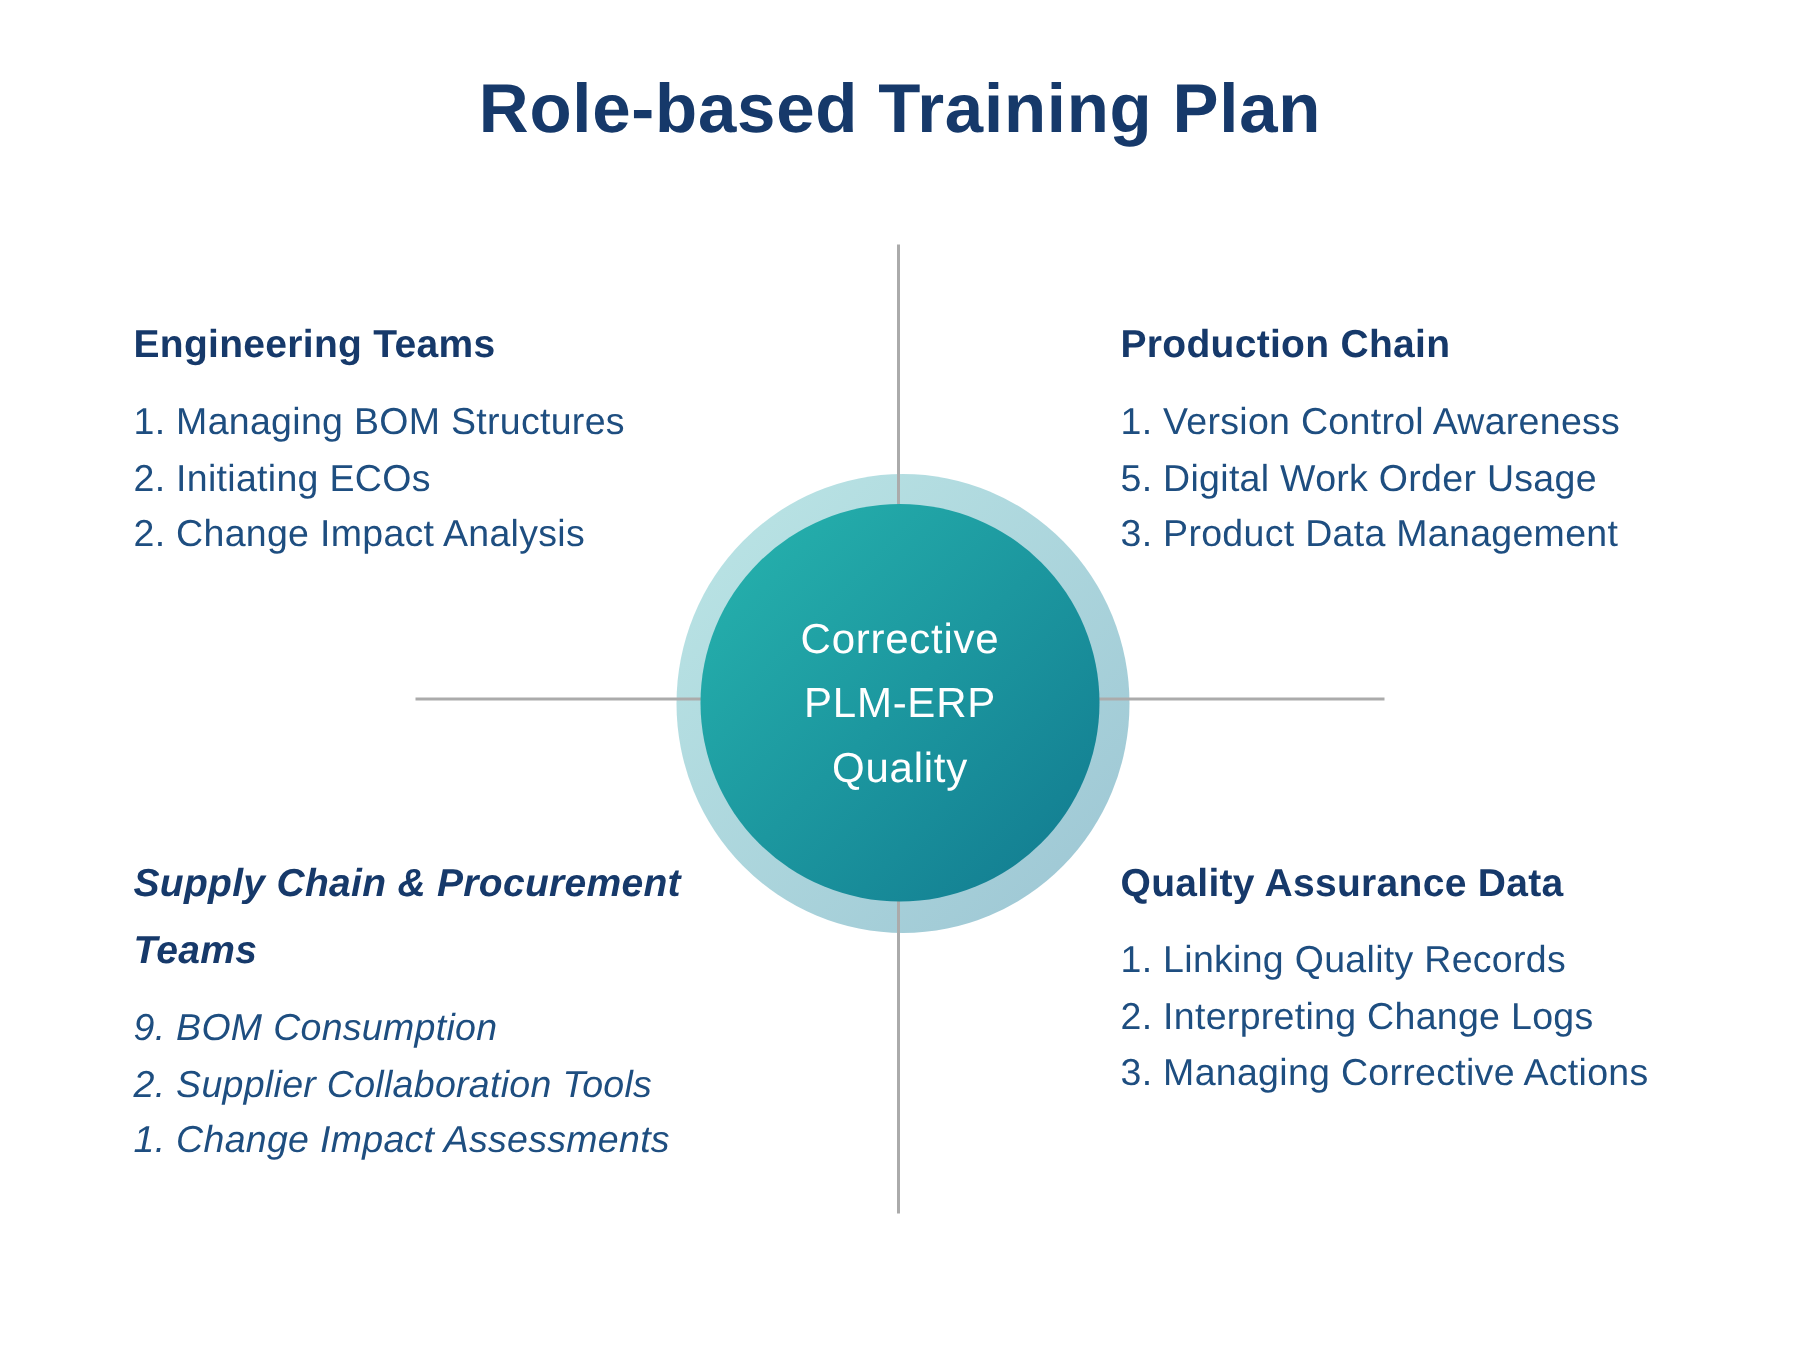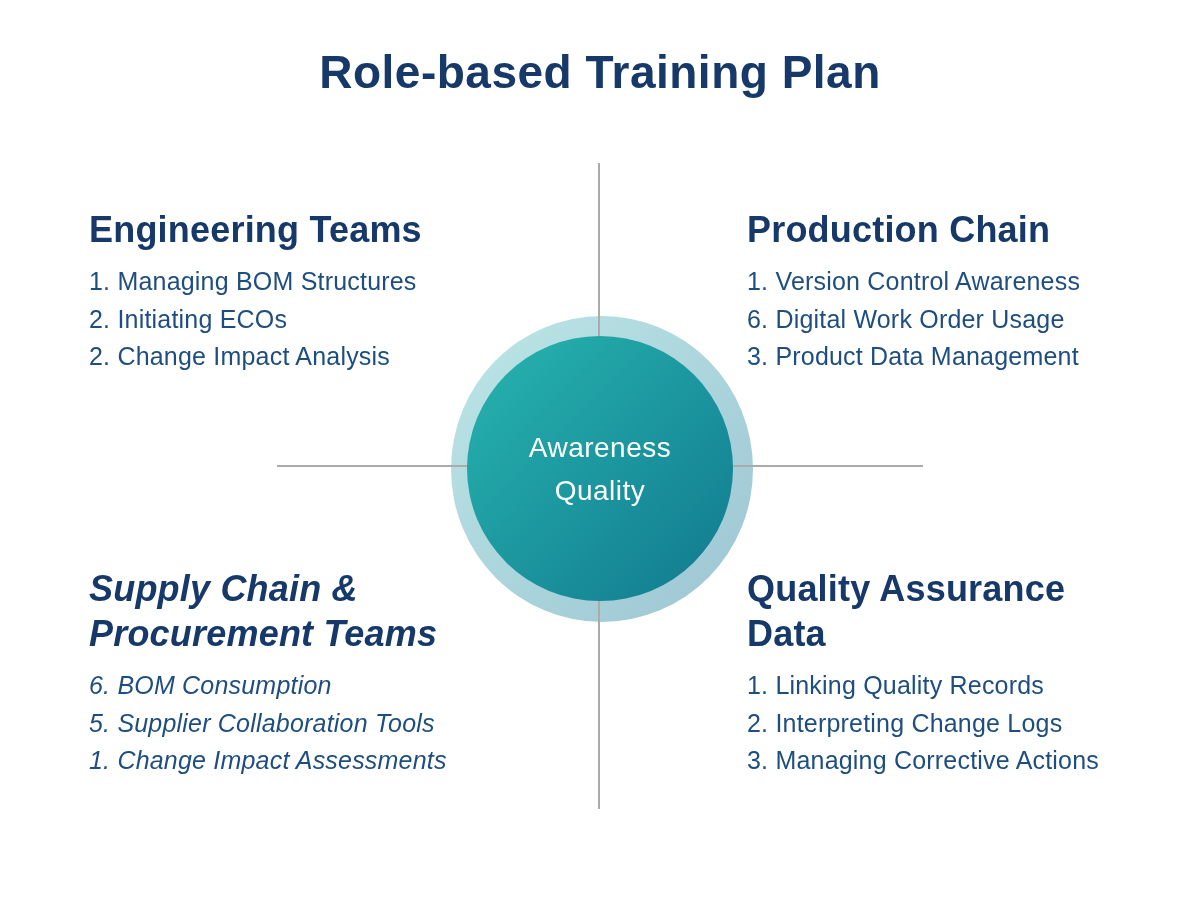--- a/index.html
+++ b/index.html
@@ -71,21 +71,21 @@
   .quadrant {
     position: absolute;
     width: 420px;
     z-index: 4;
   }
   .quadrant.tl { left: 89px;  top: 207px; }
   .quadrant.tr { left: 747px; top: 207px; }
   .quadrant.bl { left: 89px;  top: 566px; width: 400px; font-style: italic; }
   .quadrant.br { left: 747px; top: 566px; width: 400px; }
   .quadrant h2 {
-    font-size: 36px;
+    font-size: 26px;
     font-weight: bold;
     line-height: 45px;
     color: #16396a;
     margin-bottom: 11px;
     letter-spacing: 0.2px;
   }
   .quadrant .item {
     font-size: 25px;
     line-height: 37.5px;
     color: #1e4e80;
@@ -99,43 +99,44 @@
 <div class="canvas">
 
   <h1 class="page-title">Role-based Training Plan</h1>
 
   <div class="vline"></div>
   <div class="hline"></div>
 
   <div class="circle-ring"></div>
   <div class="circle-inner">
     <div class="circle-label">
-      <div>Awareness</div>
+      <div>Corrective</div>
+      <div>PLM-ERP</div>
       <div>Quality</div>
     </div>
   </div>
 
   <div class="quadrant tl">
     <h2>Engineering Teams</h2>
     <div class="item">1. Managing BOM Structures</div>
     <div class="item">2. Initiating ECOs</div>
     <div class="item">2. Change Impact Analysis</div>
   </div>
 
   <div class="quadrant tr">
     <h2>Production Chain</h2>
     <div class="item">1. Version Control Awareness</div>
-    <div class="item">6. Digital Work Order Usage</div>
+    <div class="item">5. Digital Work Order Usage</div>
     <div class="item">3. Product Data Management</div>
   </div>
 
   <div class="quadrant bl">
     <h2>Supply Chain &amp; Procurement Teams</h2>
-    <div class="item">6. BOM Consumption</div>
-    <div class="item">5. Supplier Collaboration Tools</div>
+    <div class="item">9. BOM Consumption</div>
+    <div class="item">2. Supplier Collaboration Tools</div>
     <div class="item">1. Change Impact Assessments</div>
   </div>
 
   <div class="quadrant br">
     <h2>Quality Assurance Data</h2>
     <div class="item">1. Linking Quality Records</div>
     <div class="item">2. Interpreting Change Logs</div>
     <div class="item">3. Managing Corrective Actions</div>
   </div>
 

